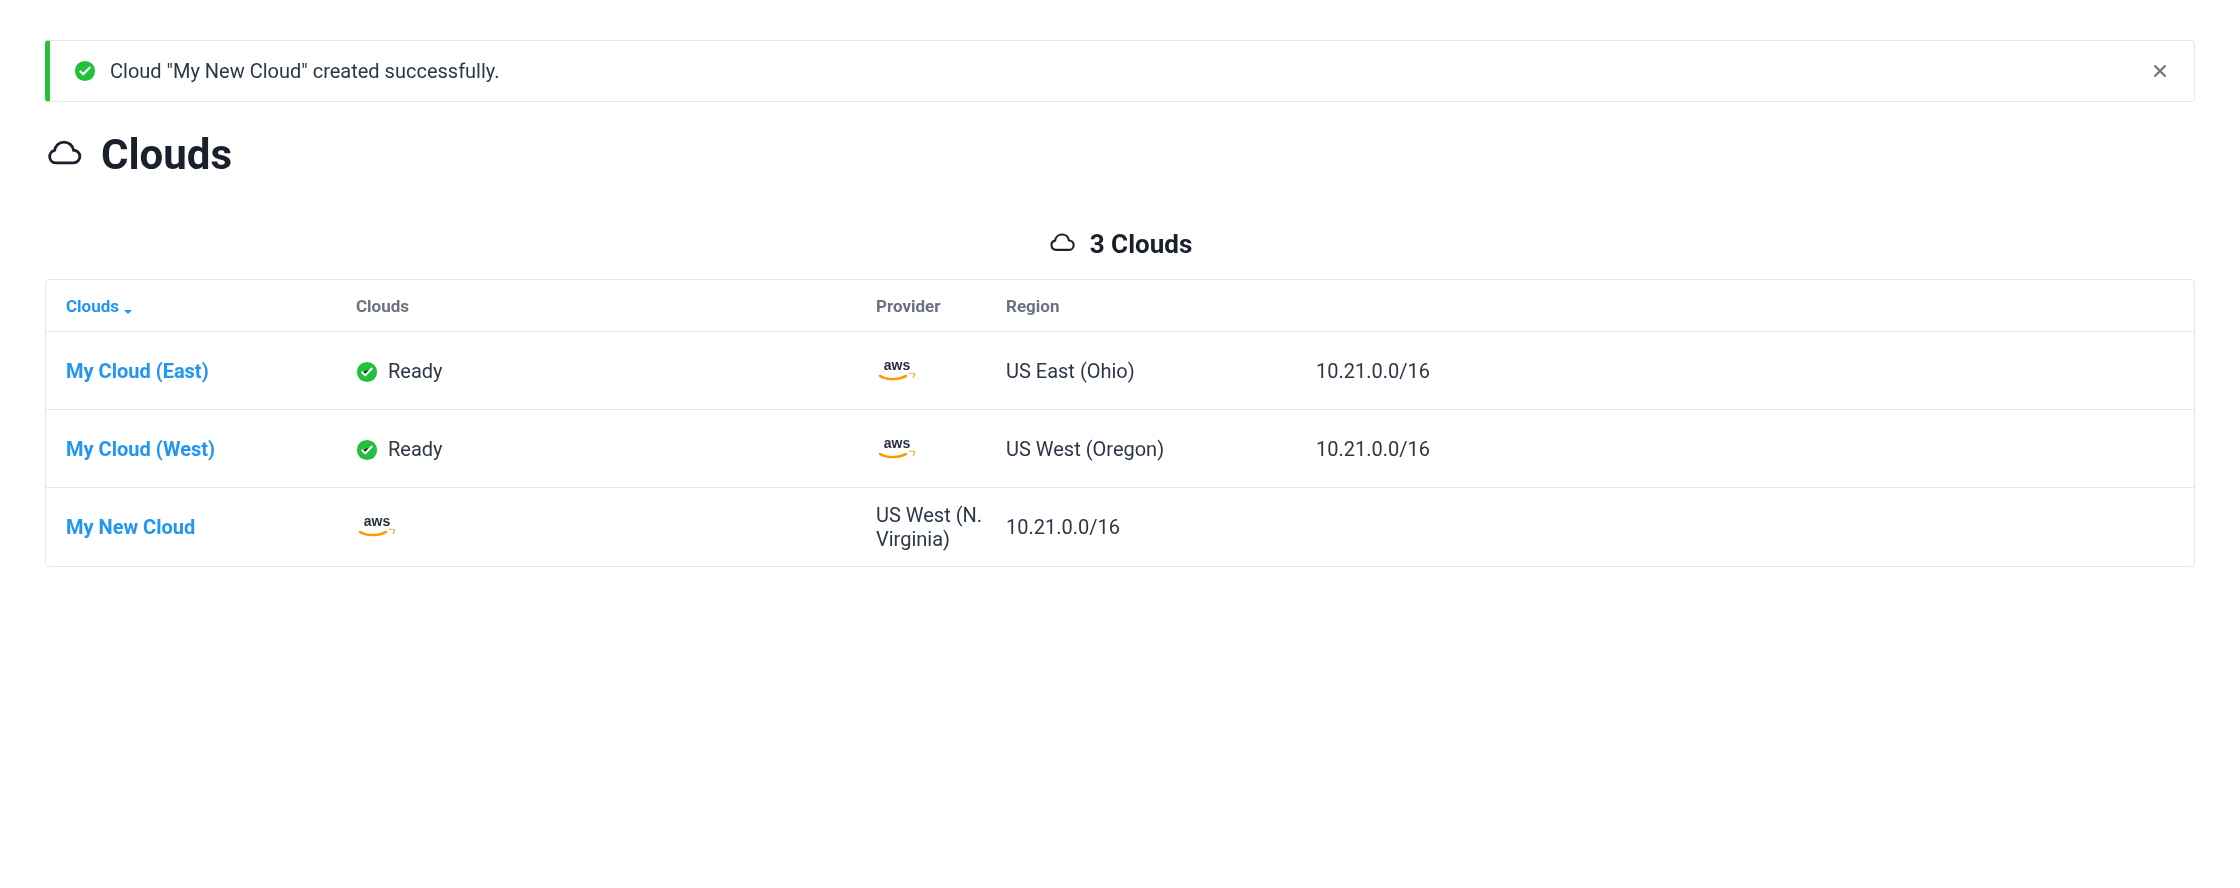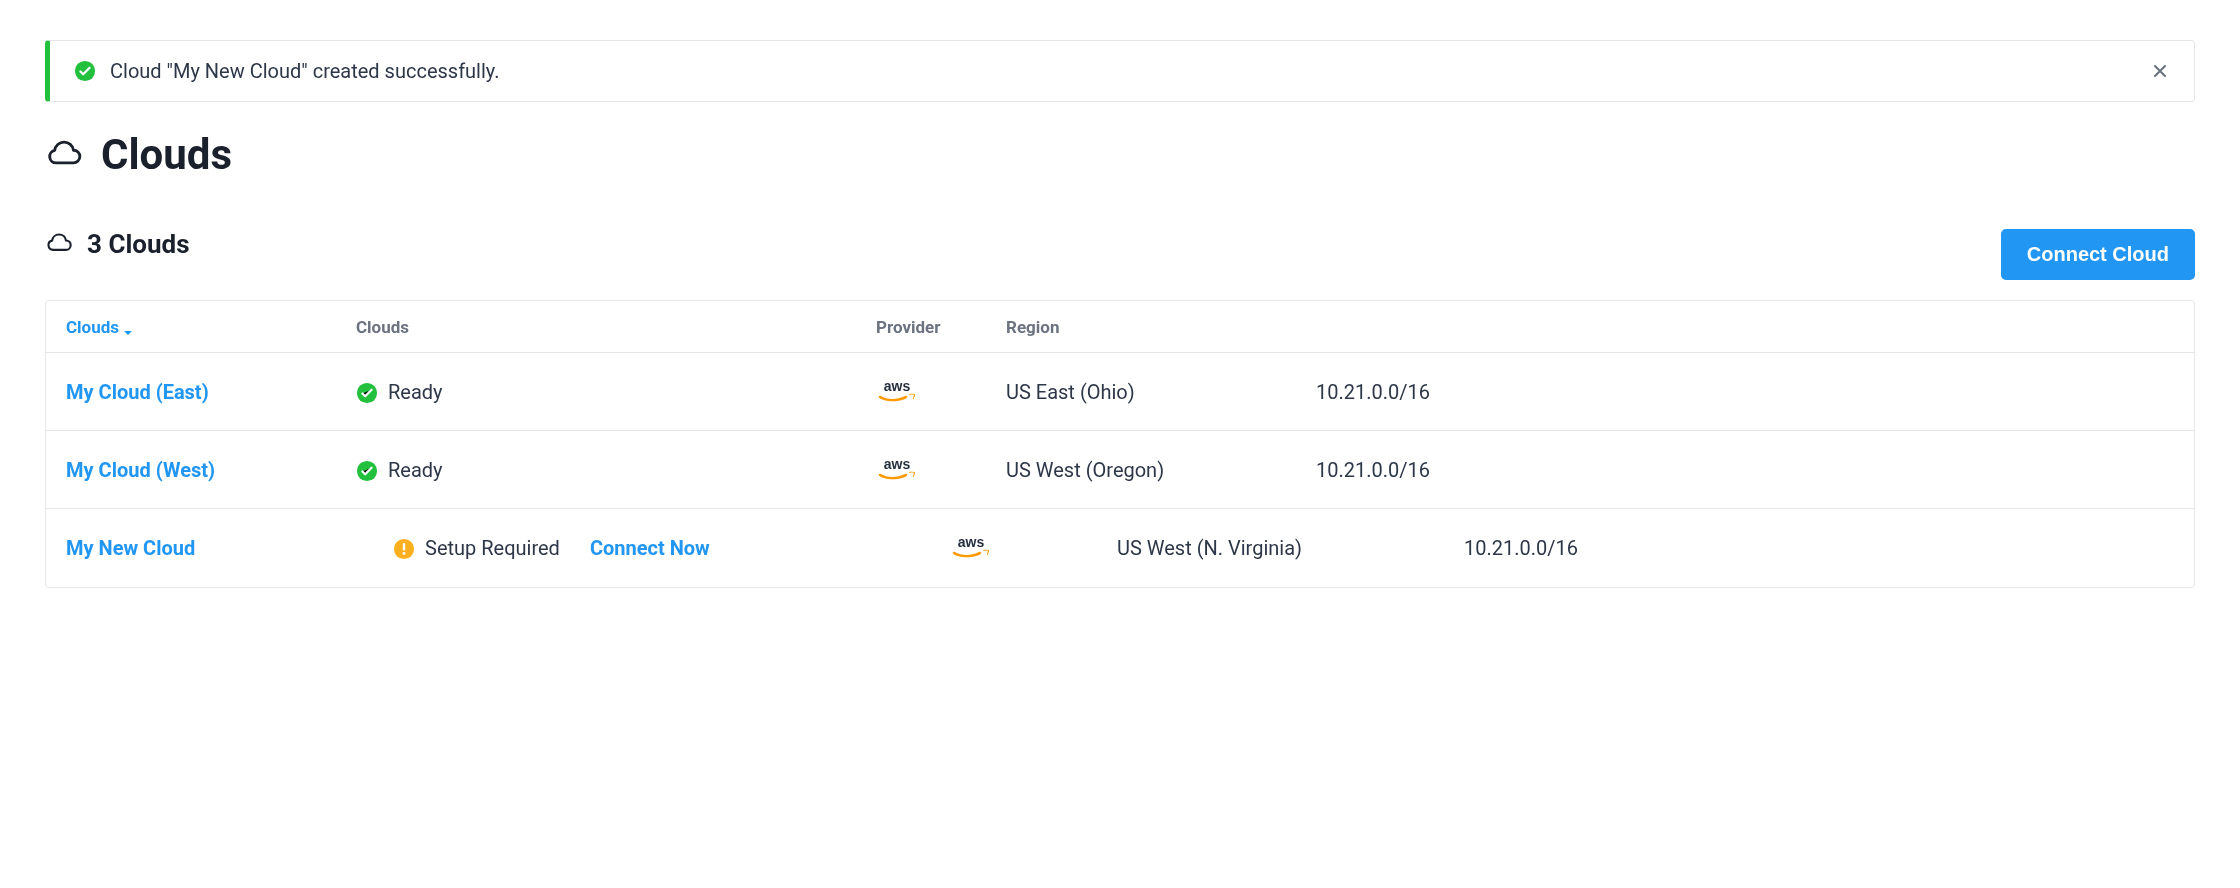--- a/index.html
+++ b/index.html
@@ -50,23 +50,24 @@
       height: 38px;
       margin-right: 18px;
     }
     .page-title {
       font-size: 42px;
       font-weight: 700;
       color: #1a202c;
     }
     .subheader {
       display: flex;
-      align-items: flex-start;
+      align-items: center;
       justify-content: space-between;
       margin-bottom: 20px;
+      flex-direction: column;
     }
     .subheader-left {
       display: flex;
       align-items: center;
     }
     .subheader-left .cloud-icon {
       width: 28px;
       height: 28px;
       margin-right: 14px;
     }
@@ -115,21 +116,20 @@
       margin-left: 4px;
       width: 10px;
       height: 10px;
     }
     .table-row {
       height: 78px;
       border-bottom: 1px solid #e5e7eb;
     }
     .table-row:last-child {
       border-bottom: none;
-      gap: 37px;
     }
     .td {
       font-size: 20px;
       color: #2d3748;
     }
     .cloud-link {
       color: #2196f3;
       font-weight: 700;
       cursor: pointer;
       margin-top: 36px;
@@ -188,21 +188,20 @@
 
 <div class="subheader">
   <div class="subheader-left">
     <span class="cloud-icon">
       <svg viewBox="0 0 24 24" fill="none">
         <path d="M18 17H7a4 4 0 0 1-.9-7.9A6 6 0 0 1 18 9a4 4 0 0 1 0 8z" stroke="#1a202c" stroke-width="1.8" fill="none" stroke-linejoin="round"></path>
       </svg>
     </span>
     <span class="subheader-title">3 Clouds</span>
   </div>
-  <button class="connect-btn">Connect Cloud</button>
 </div>
 
 <div class="table">
   <div class="table-header">
     <div class="th">
       <span class="th-sort">
         <span>Clouds</span>
         <span class="caret">
           <svg viewBox="0 0 10 10">
               <path d="M1 3l4 4 4-4z" fill="#2196f3"></path>
@@ -242,27 +241,20 @@
         <div class="td provider-cell">
           <span class="aws-logo"><svg viewBox="0 0 42 26">
               <use href="#svg-aws"></use>
             </svg></span>
         </div>
         <div class="td">US West (Oregon)</div>
         <div class="td">10.21.0.0/16</div>
       </div>
       <div class="table-row">
         <div class="td"><span class="cloud-link">My New Cloud</span></div>
-        <div class="td status-cell">
-          <span class="status-icon"><svg viewBox="0 0 24 24">
-              <use href="#svg-warn-circle"></use>
-            </svg></span>
-          <span>Setup Required</span>
-          <span class="connect-now-link">Connect Now</span>
-        </div>
         <div class="td provider-cell">
           <span class="aws-logo"><svg viewBox="0 0 42 26">
               <use href="#svg-aws"></use>
             </svg></span>
         </div>
         <div class="td">US West (N. Virginia)</div>
         <div class="td">10.21.0.0/16</div>
       </div>
     </div>
 </div>

